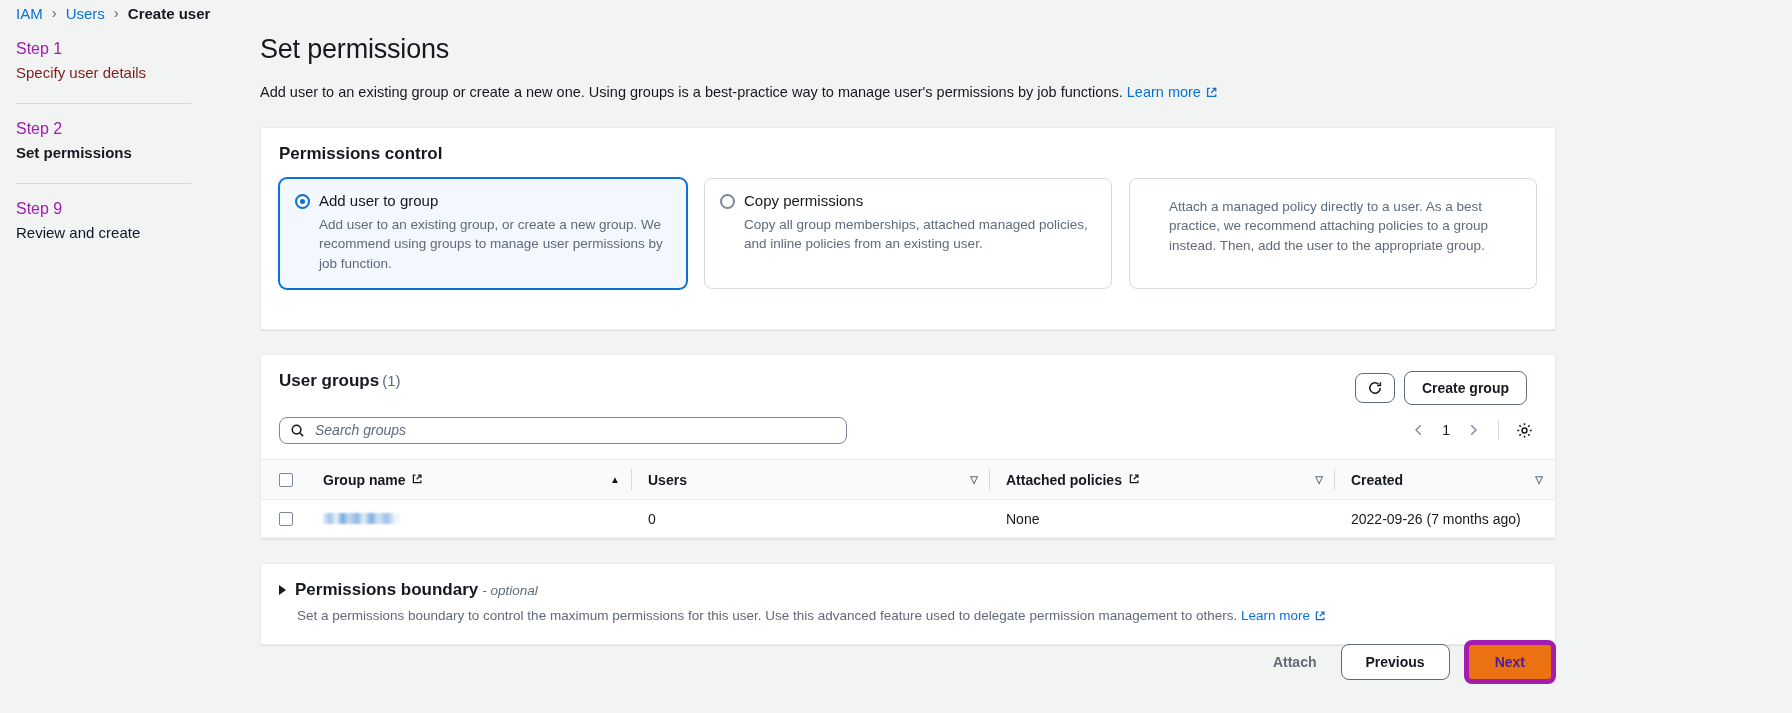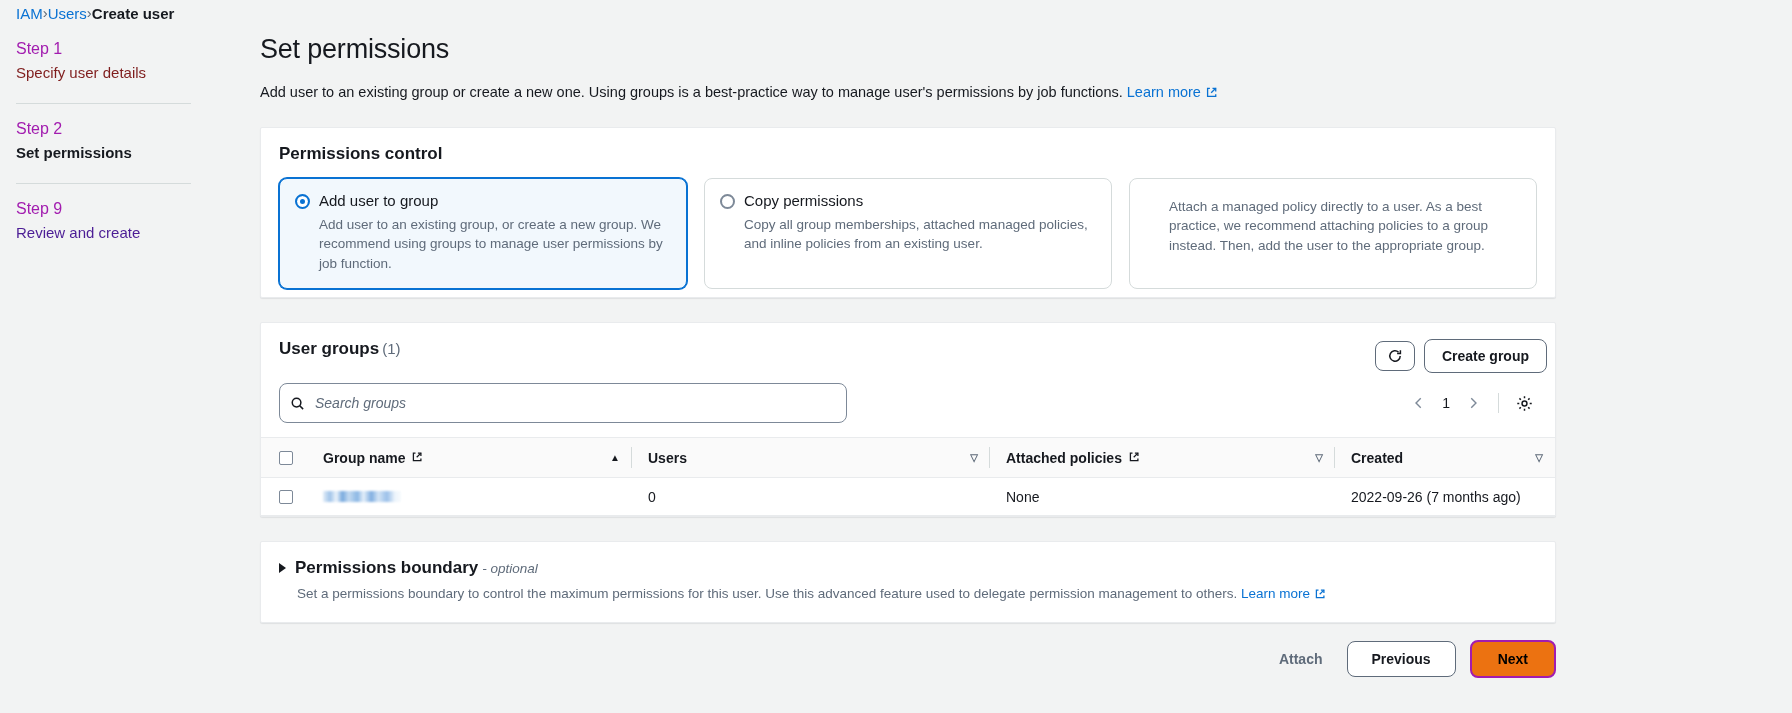--- a/index.html
+++ b/index.html
@@ -9,21 +9,21 @@
     background: #f2f3f3;
     font-family: "Liberation Sans", sans-serif;
     color: #16191f;
     overflow: hidden;
   }
   .page { position: relative; width: 1792px; height: 713px; }
 
   
   .breadcrumb {
     position: absolute; top: 5px; left: 16px;
-    display: flex; align-items: center; 
+    display: flex; align-items: center; gap: 9px;
     font-size: 15px;
   }
   .crumb-link { color: #0972d3; cursor: pointer; }
   .crumb-current { color: #16191f; font-weight: 700; }
   .crumb-sep {
     color: #5f6b7a; font-size: 15px; line-height: 1;
     display: inline-block; transform: translateY(-1px);
   }
 
   
@@ -57,21 +57,21 @@
   }
   .panel-header {
     padding: 16px 18px 14px 18px;
   }
   .panel-title { font-size: 17px; font-weight: 700; color: #16191f; }
   .panel-count { font-size: 15px; font-weight: 400; color: #5f6b7a; margin-left: 3px; }
 
   
   .tiles {
     display: flex; gap: 17px;
-    padding: 0 18px 8px 18px;
+    padding: 0 18px 40px 18px;
   }
   .tile {
     flex: 1 1 0;
     border: 1px solid #d5dbdb;
     border-radius: 8px;
     padding: 13px 15px 15px 15px;
     background: #ffffff;
     cursor: pointer;
     min-height: 88px;
   }
@@ -92,39 +92,39 @@
   }
   .tile-label { font-size: 15px; color: #16191f; line-height: 1.2; }
   .tile-desc {
     font-size: 13.5px; color: #5f6b7a; line-height: 1.45;
     margin: 5px 0 0 24px;
   }
 
   
   .tbl-header {
     display: flex; align-items: flex-start; justify-content: space-between;
-    padding: 16px 8px 0 18px;
+    padding: 16px 28px 0 18px;
   }
   .tbl-actions { display: flex; align-items: center; gap: 9px; justify-content: center; }
   .btn {
     font-family: "Liberation Sans", sans-serif;
     font-size: 14px; font-weight: 700; color: #16191f;
     background: #fff; border: 1px solid #5f6b7a;
     border-radius: 8px; padding: 6px 17px; cursor: pointer;
     line-height: 20px; white-space: nowrap;
   }
   .btn.icon-only { padding: 6px 11px; display: flex; align-items: center; }
   .btn.icon-only svg { display: block; }
 
   .search-row {
     display: flex; align-items: center; justify-content: space-between;
     padding: 10px 16px 14px 18px;
   }
   .search-box {
-    position: relative; width: 568px; height: 40px;
+    position: relative; width: 568px; height: 27px;
     border: 1px solid #7d8998; border-radius: 8px; background: #fff;
     display: flex; align-items: center; padding-left: 10px; gap: 8px;
   }
   .search-box svg { display: block; flex: none; }
   .search-input {
     border: none; outline: none; background: transparent;
     font-family: "Liberation Sans", sans-serif;
     font-size: 14px; color: #16191f; width: 100%;
     font-style: italic;
   }
@@ -198,22 +198,22 @@
     position: absolute; left: 260px; top: 640px; width: 1296px;
     display: flex; align-items: center; justify-content: flex-end; gap: 14px;
   }
   .btn-link {
     font-family: "Liberation Sans", sans-serif;
     font-size: 14px; font-weight: 700; color: #5f6b7a;
     background: none; border: none; cursor: pointer; padding: 6px 10px;
   }
   .btn-primary {
     font-family: "Liberation Sans", sans-serif;
-    font-size: 14px; font-weight: 700; color: #000000;
-    background: #ec7211; border: 2px solid #a21caf;
+    font-size: 14px; font-weight: 700; color: #4c1d95;
+    background: #ec7211; border: 5px solid #a21caf;
     border-radius: 8px; padding: 7px 26px; cursor: pointer; line-height: 20px;
   }
   .btn-normal { padding: 7px 24px; }
 </style>
 </head>
 <body>
 
 <div class="page">
 
   <div class="breadcrumb">
@@ -230,21 +230,21 @@
       <div class="step-name">Specify user details</div>
     </div>
     <div class="step-divider"></div>
     <div class="step">
       <div class="step-num">Step 2</div>
       <div class="step-name active">Set permissions</div>
     </div>
     <div class="step-divider"></div>
     <div class="step">
       <div class="step-num">Step 9</div>
-      <div class="step-name" style="color:#4c1d95;cursor:default;">Review and create</div>
+      <div class="step-name" style="color:#0f172a;cursor:default;">Review and create</div>
     </div>
   </div>
 
   <div class="main">
 
     <h1 class="page-title">Set permissions</h1>
 
     <div class="page-desc">
       <span>Add user to an existing group or create a new one. Using groups is a best-practice way to manage user's permissions by job functions.</span>
       <span class="link">

